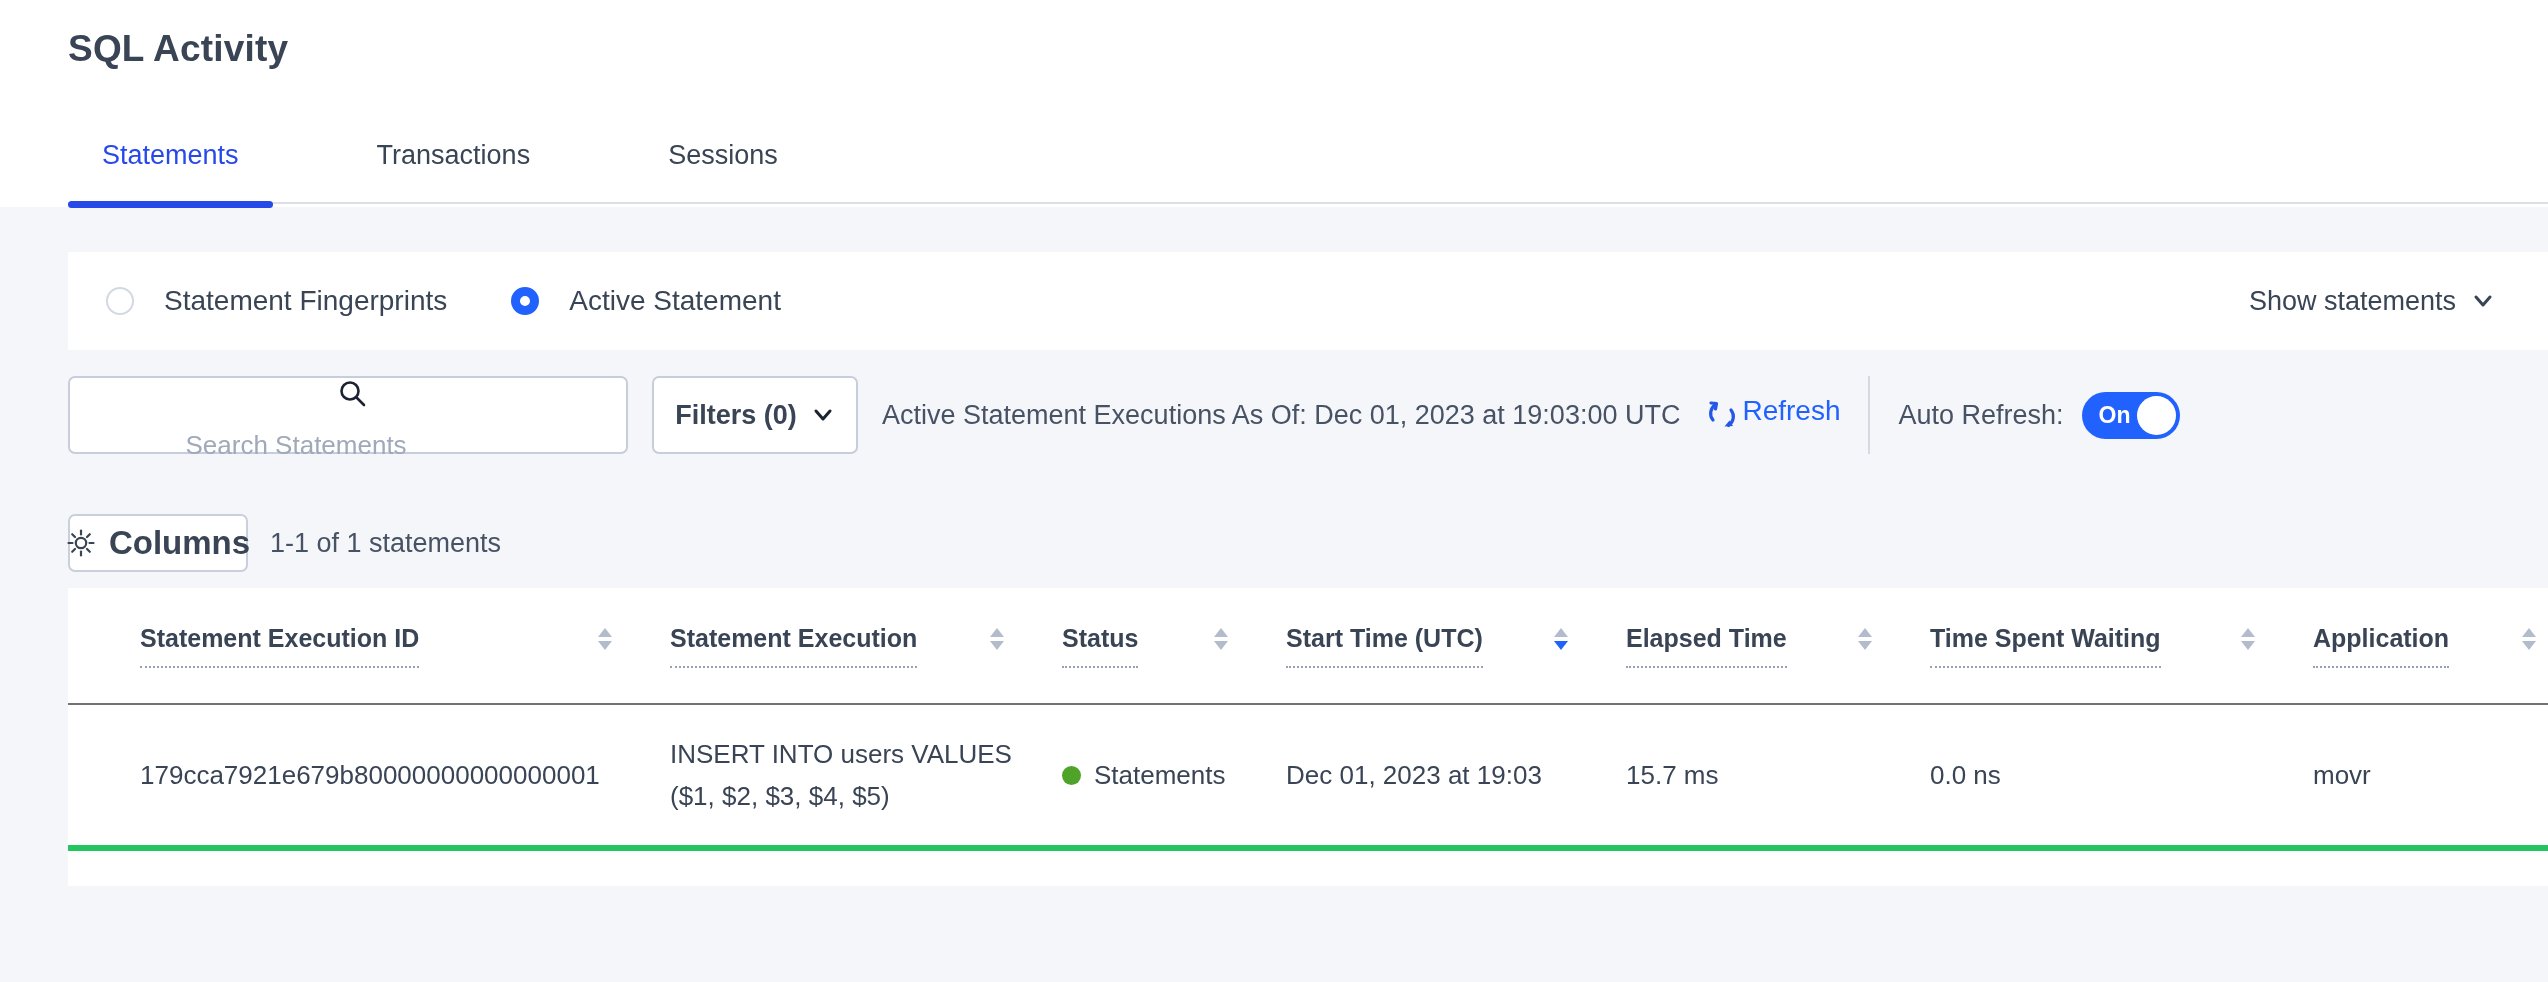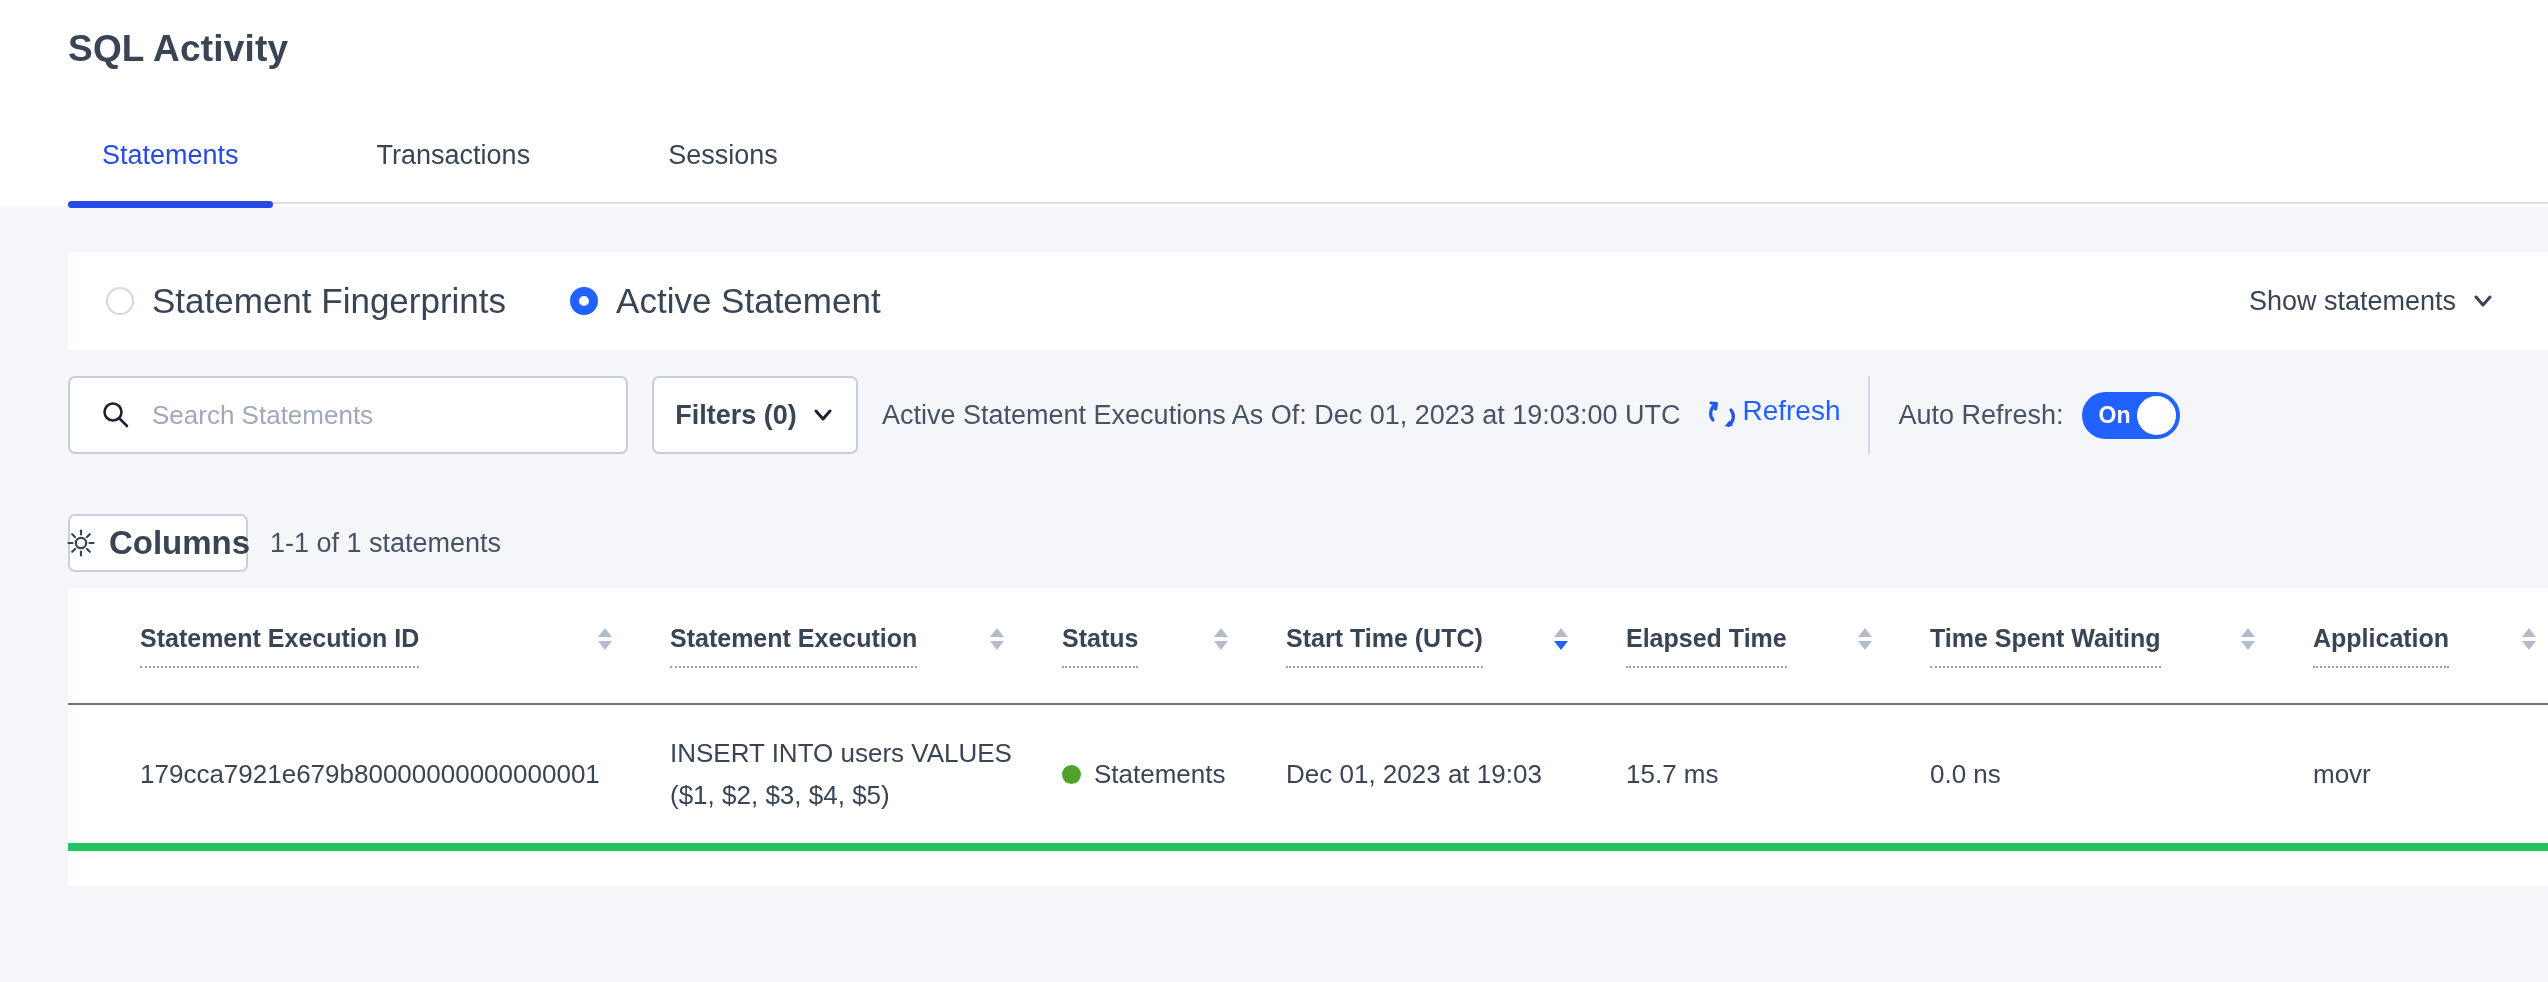--- a/index.html
+++ b/index.html
@@ -24,30 +24,30 @@
     content:""; position:absolute; left:0; right:0; bottom:-4px; height:7px; border-radius:4px;
     background: var(--tab-blue,#2749e8);
   }
 
   
   .viewmode-card {
     position:absolute; left:68px; top:252px; width:2480px; height:98px; background:#ffffff;
     display:flex; align-items:center; justify-content:space-between; padding:0 52px 0 38px;
   }
   .radio-group { display:flex; align-items:center; gap:64px; }
-  .radio-option { display:flex; align-items:center; gap:18px; cursor:pointer; font-size:35px; }
+  .radio-option { display:flex; align-items:center; gap:30px; cursor:pointer; font-size:28px; }
   .radio-circle { width:28px; height:28px; border-radius:50%; background:#fff; border:2px solid #d3d9e3; flex:0 0 auto; }
   .radio-circle.selected { border:9px solid var(--action-blue,#2161fe); }
   .show-desc { display:flex; align-items:center; gap:14px; font-size:27px; cursor:pointer; }
 
   
   .toolbar { position:absolute; left:68px; right:0; top:376px; height:78px; display:flex; align-items:center; }
   .search-box {
     width:560px; height:78px; background:#fff; border:2px solid #c6cddb; border-radius:7px;
-    display:flex; align-items:center; padding:0 20px 0 30px; gap:20px;
+    display:flex; align-items:center; padding:0 20px 0 30px; gap:20px;flex-direction:column;
   }
   .search-box input {
     border:none; outline:none; flex:1; font-size:26px; font-family:inherit; color:var(--text-dark,#394455); background:transparent;
   }
   .search-box input::placeholder { color: var(--text-placeholder,#9fa9ba); }
   .filters-btn {
     margin-left:24px; width:206px; height:78px; background:#fff; border:2px solid #c6cddb; border-radius:7px;
     display:flex; align-items:center; justify-content:center; gap:14px; cursor:pointer;
     font-size:27px; font-weight:700; color:var(--text-dark,#394455);
   }
@@ -67,21 +67,21 @@
   .columns-btn {
     width:180px; height:58px; background:#fff; border:2px solid #c9cfdb; border-radius:7px;
     display:flex; align-items:center; justify-content:center; gap:13px; cursor:pointer;
     font-size:33px; font-weight:700; color:var(--text-dark,#394455);
   }
   .result-count { margin-left:22px; font-size:27px; color:var(--text-mid,#475264); }
 
   
   .table-card { position:absolute; left:68px; top:588px; width:2480px; height:298px; background:#ffffff; }
   .thead { height:117px; display:flex; align-items:center; padding-left:72px; border-bottom:2px solid #737373; }
-  .trow  { height:146px; display:flex; align-items:center; padding-left:72px; border-bottom:8px solid #22c55e;
+  .trow  { height:146px; display:flex; align-items:center; padding-left:72px; border-bottom:6px solid #22c55e;
            font-size:26px; color:var(--text-dark,#394455); }
   .c0{width:530px;} .c1{width:392px;} .c2{width:224px;} .c3{width:340px;} .c4{width:304px;} .c5{width:383px;} .c6{flex:1;}
   .th { display:flex; align-items:center; padding-right:58px; cursor:pointer; }
   .th.c6 { padding-right:12px; }
   .th-label {
     font-size:25px; font-weight:700; color:var(--text-dark,#394455);
     border-bottom:2px dotted #97a1b3; padding-bottom:13px; white-space:nowrap;
   }
   .sort-stack { margin-left:auto; margin-bottom:14px; display:flex; flex-direction:column; gap:4px; }
   .tri-up   { width:0; height:0; border-left:7px solid transparent; border-right:7px solid transparent;

